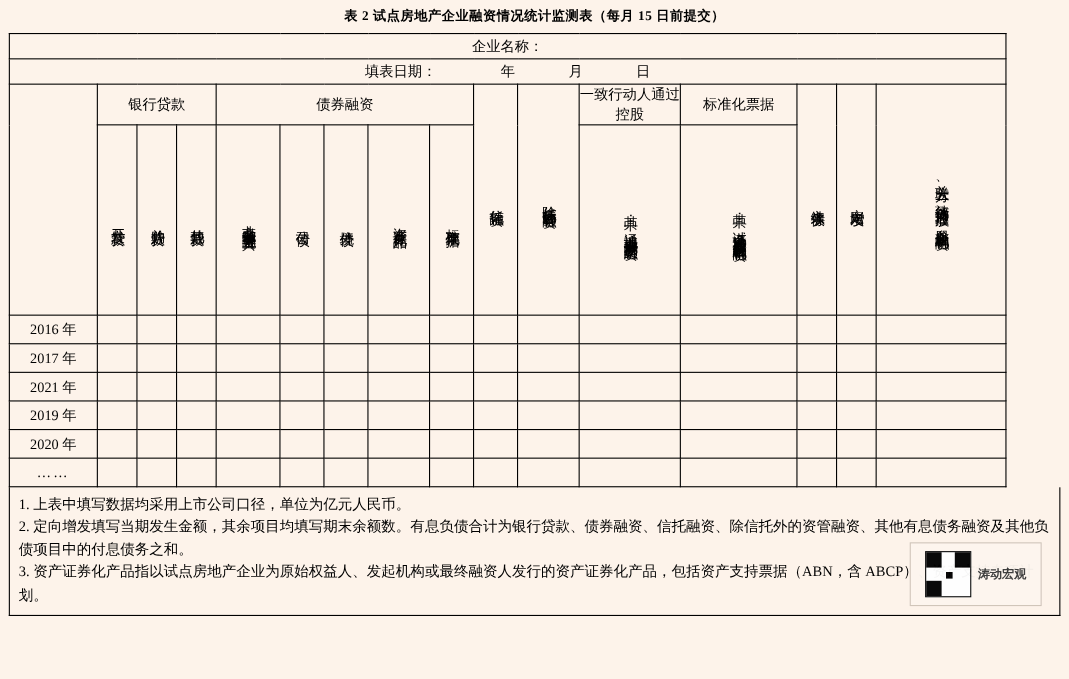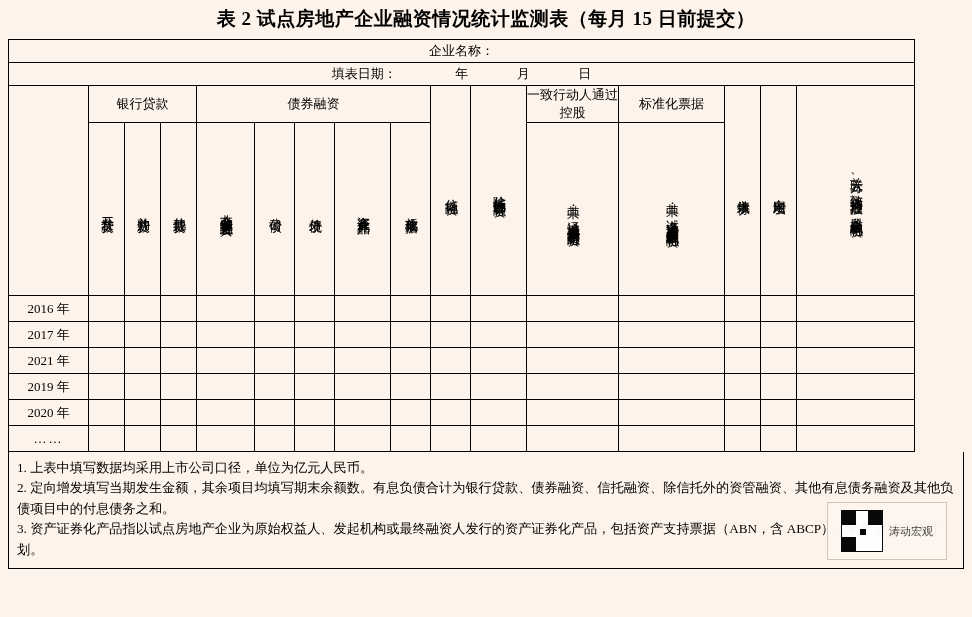--- a/index.html
+++ b/index.html
@@ -10,21 +10,21 @@
     color:#000;
     overflow:hidden;
   }
   .page{
     width:972px;height:617px;position:relative;
     box-sizing:border-box;
     padding:0 8px;
   }
   .title{
     text-align:center;
-    font-size:19px;
+    font-size:12px;
     font-weight:bold;
     letter-spacing:0.5px;
     padding:6px 0 7px 0;
   }
   table.main{
     border-collapse:collapse;
     width:862px;
     table-layout:fixed;
   }
   table.main td{
@@ -81,20 +81,21 @@
   .stamp{
     position:absolute;
     right:16px;
     bottom:8px;
     width:118px;height:56px;
     border:1px solid #cfc4b8;
     background:#fdf6ef;
     display:flex;align-items:center;justify-content:center;
     gap:6px;
     opacity:0.96;
+    font-weight:bold;
   }
   .stamp .qr{
     width:40px;height:40px;
     background:
       linear-gradient(#000,#000) 0 0/14px 14px no-repeat,
       linear-gradient(#000,#000) 26px 0/14px 14px no-repeat,
       linear-gradient(#000,#000) 0 26px/14px 14px no-repeat,
       linear-gradient(#fff,#fff);
       background-color:#fff;
       border:1px solid #000;

